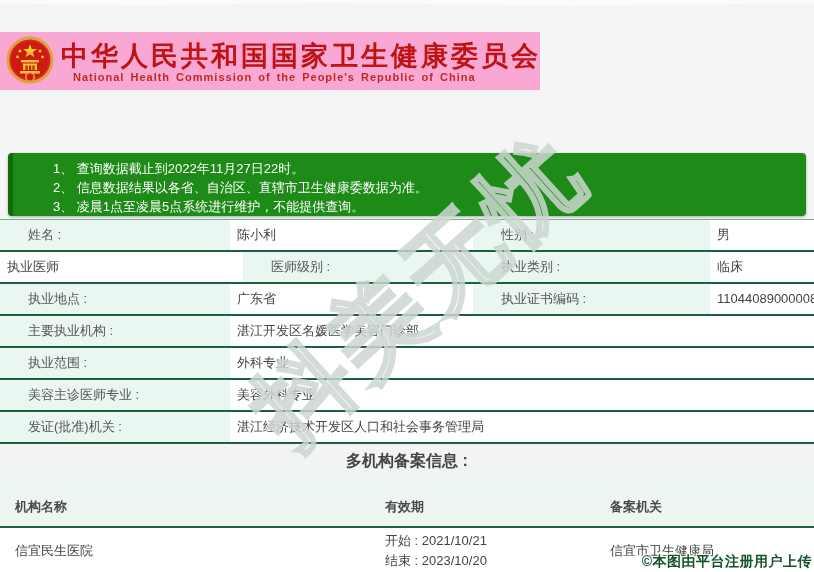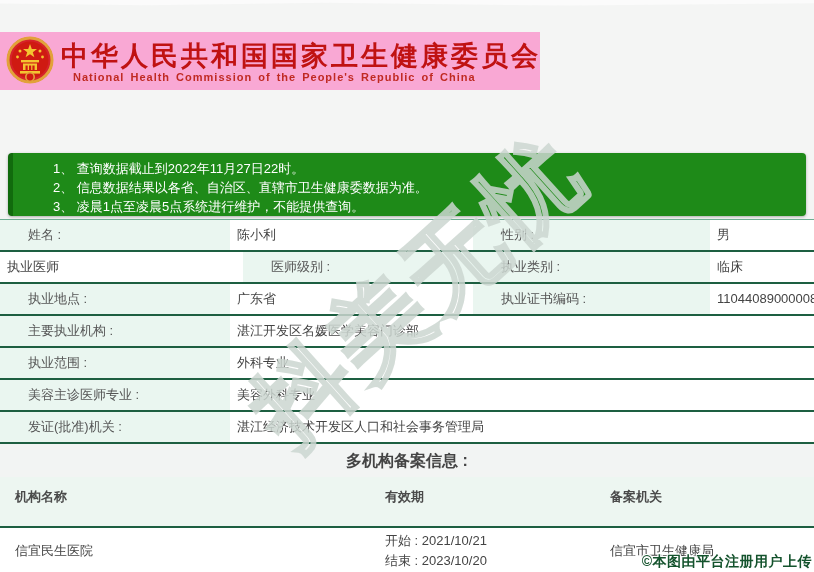--- a/index.html
+++ b/index.html
@@ -34,21 +34,21 @@
   .w1{width:230px;}
   .v1{width:243px;}
   .l2{width:237px;}
   .v2{flex:1;}
   .vspan{flex:1;}
   .section-title-row{height:33px;line-height:33px;background:#f2f4f3;text-align:center;
     font-size:16px;font-weight:bold;color:#444;}
   
   .filing-head{display:flex;height:49px;background:#edf6f1;border-bottom:2px solid #1d5f41;
     align-items:flex-end;font-size:13px;font-weight:bold;color:#4a4a4a;}
-  .filing-head .fc{box-sizing:border-box;padding-bottom:20px;white-space:nowrap;}
+  .filing-head .fc{box-sizing:border-box;padding-bottom:10px;white-space:nowrap;}
   .fc1{width:385px;padding-left:15px;}
   .fc2{width:225px;}
   .fc3{flex:1;}
   .filing-row{display:flex;background:#ffffff;height:45px;align-items:center;font-size:13px;color:#444;}
   .filing-row .fc{box-sizing:border-box;white-space:nowrap;}
   .dates div{line-height:20px;}
   
   .watermark{position:absolute;left:140px;top:228px;width:560px;text-align:center;
     font-size:95px;font-weight:bold;letter-spacing:6px;white-space:nowrap;
     color:transparent;-webkit-text-stroke:3px rgba(203,214,208,0.85);

